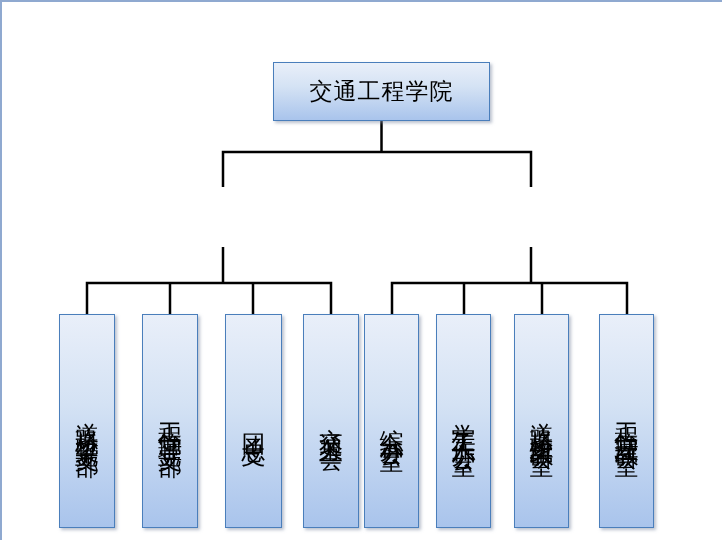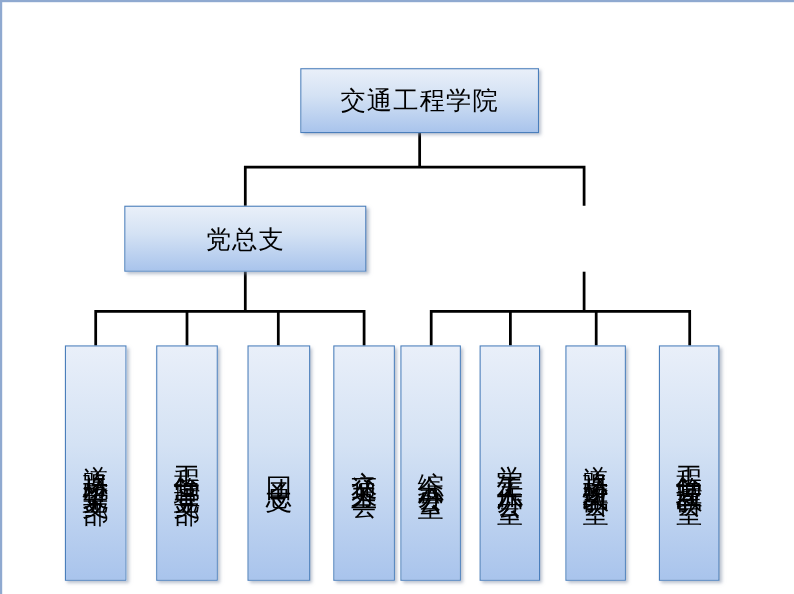--- a/index.html
+++ b/index.html
@@ -90,23 +90,20 @@
     <path d="M531 247 L531 283"></path>
     <path d="M392 314 L392 283 L627 283 L627 314"></path>
     <path d="M464 283 L464 314"></path>
     <path d="M542 283 L542 314"></path>
   </svg>
 
   <div class="node horiz" style="left:273px; top:62px; width:217px; height:59px;">
     <span class="label">交通工程学院</span>
   </div>
 
-  <div class="node horiz" style="left:113px; top:187px; width:220px; height:60px;">
-    <span class="label">党总支</span>
-  </div>
 
   <div class="node vert" style="left:59px; top:314px; width:56px; height:214px;">
     <span class="label">道路桥梁党支部</span>
   </div>
   <div class="node vert" style="left:142px; top:314px; width:56px; height:214px;">
     <span class="label">工程管理党支部</span>
   </div>
   <div class="node vert" style="left:225px; top:314px; width:57px; height:214px;">
     <span class="label">团总支</span>
   </div>

